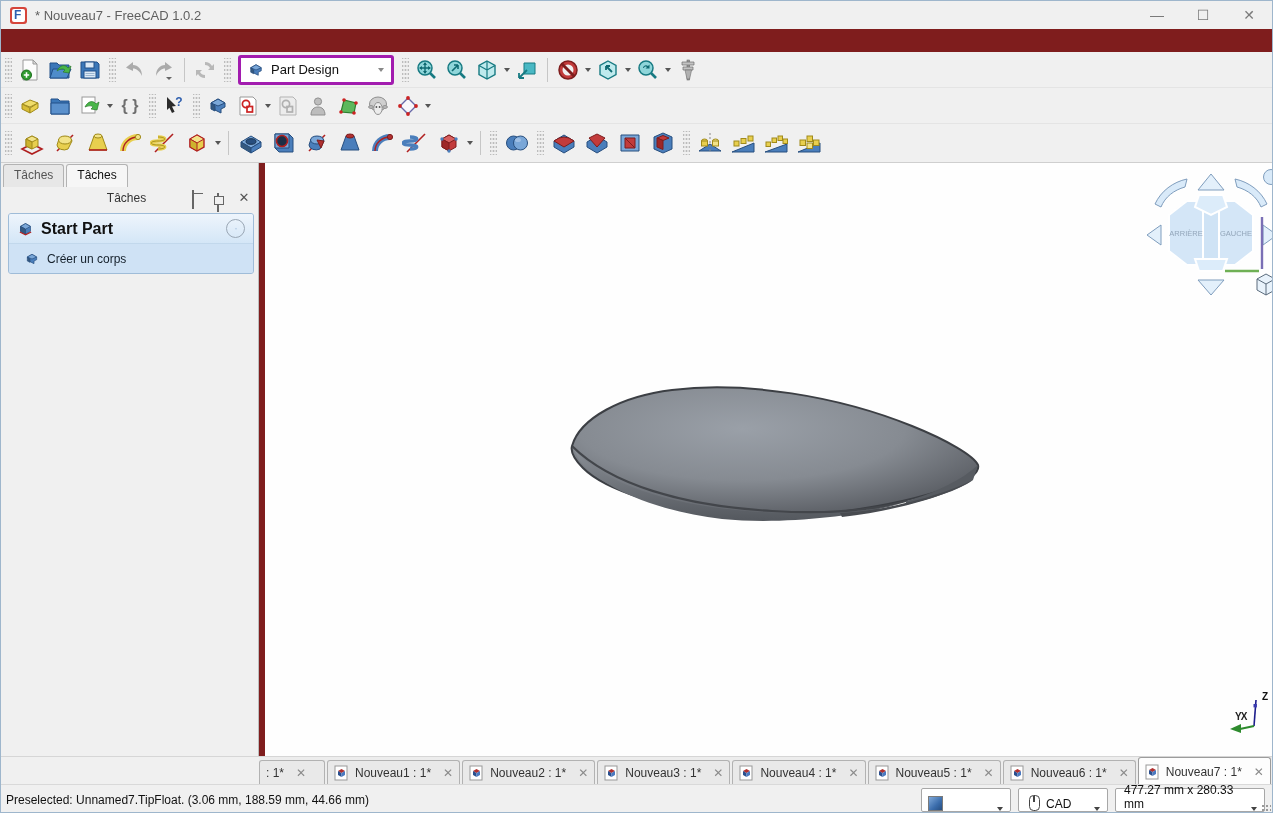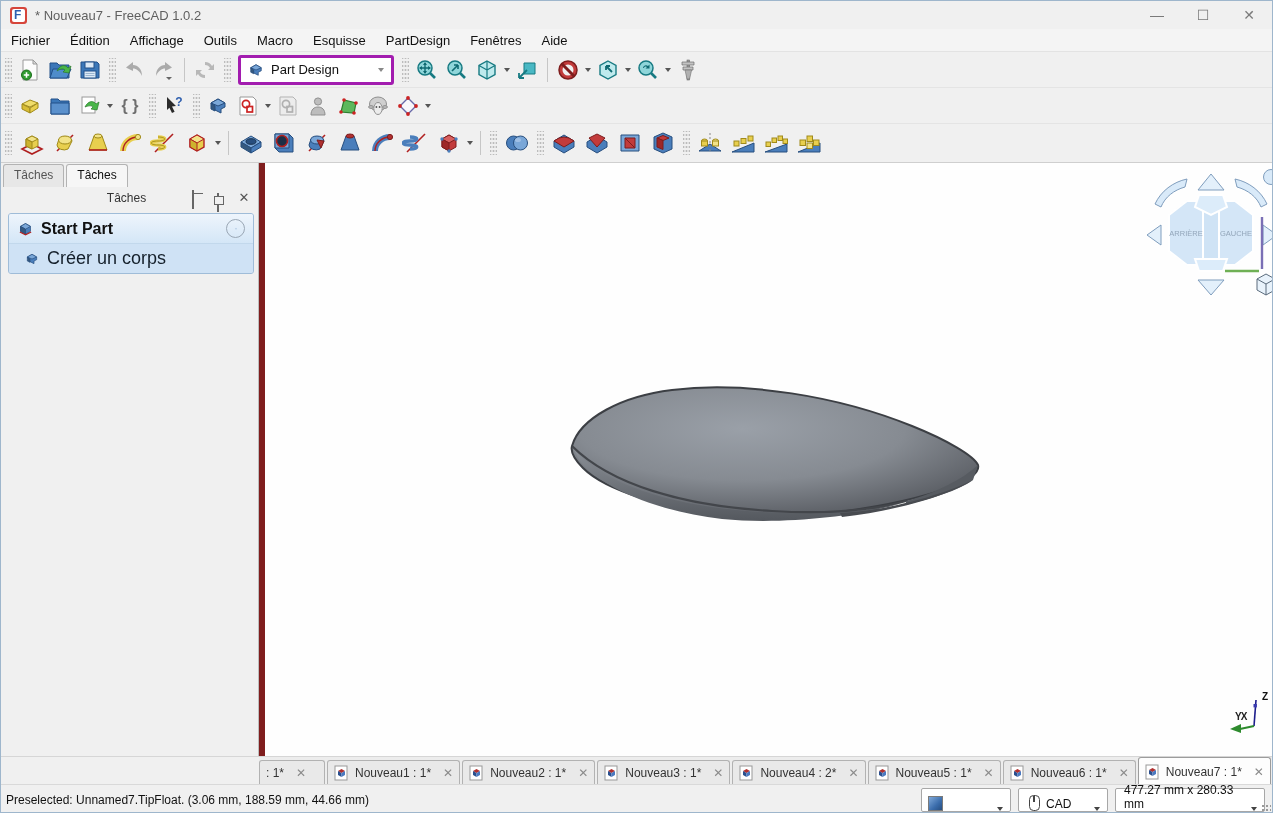--- a/index.html
+++ b/index.html
@@ -43,21 +43,21 @@
   .ic-float{width:8px;height:7px;border:1px solid #666;position:relative;top:3px;left:3px;}
   .ic-float::before{content:"";position:absolute;left:-4px;top:2px;width:8px;height:7px;border:1px solid #666;background:#f0f0f0;}
   .ic-x{font-size:13px;color:#555;line-height:14px;text-align:center;}
   .task-card{position:absolute;left:7px;top:50px;width:244px;border:1px solid #9fbcd8;border-radius:3px;overflow:hidden;background:#cfe2f5;}
   .task-head{height:29px;display:flex;align-items:center;background:linear-gradient(#eef5fc,#d4e6f7);border-bottom:1px solid #c2d8ec;}
   .task-head svg{width:17px;height:17px;margin:0 7px 0 8px;}
   .task-head .tt{font-size:16px;font-weight:bold;color:#111;flex:1;}
   .collapse-btn{width:17px;height:17px;border:1px solid #9aa7b5;border-radius:50%;margin-right:8px;display:flex;align-items:center;justify-content:center;flex:none;}
   .task-item{height:29px;display:flex;align-items:center;background:#cfe2f5;}
   .task-item svg{width:16px;height:16px;margin:0 7px 0 15px;}
-  .task-item .tl{font-size:18px;color:#15202b;}
+  .task-item .tl{font-size:12px;color:#15202b;}
   
   .viewport{position:absolute;left:264px;top:162px;width:1015px;height:593px;background:#fefefe;}
   
   .mdi-bar{position:absolute;left:0;top:755px;width:100%;height:28px;background:#ededed;border-top:1px solid #d6d6d6;display:flex;align-items:flex-end;}
   .mdi-spacer{width:258px;flex:none;height:100%;background:#f0f0f0;}
   .mdi-tab{height:24px;display:flex;align-items:center;background:#e9e9e9;border:1px solid #b2b2b2;border-bottom:none;border-radius:3px 3px 0 0;margin-right:2px;padding:0 6px;flex:none;}
   .mdi-tab.active{background:#fdfdfd;height:27px;border-color:#9c9c9c;justify-content:space-between;}
   .mdi-tab .doc-ic{margin-right:7px;}
   .mdi-tab .tlabel{font-size:12px;color:#333;white-space:nowrap;}
   .mdi-tab .tclose{font-size:12px;color:#8a8a8a;margin-left:12px;}
@@ -79,31 +79,20 @@
 <div class="app">
 
   <div class="titlebar">
     <span class="fc-logo"></span>
     <span class="title-text">* Nouveau7 - FreeCAD 1.0.2</span>
     <span class="wc" style="right:92px">—</span>
     <span class="wc" style="right:46px">☐</span>
     <span class="wc" style="right:0">✕</span>
   </div>
 
-  <div class="menubar">
-    <span class="menu-item">Fichier</span>
-    <span class="menu-item">Édition</span>
-    <span class="menu-item">Affichage</span>
-    <span class="menu-item">Outils</span>
-    <span class="menu-item">Macro</span>
-    <span class="menu-item">Esquisse</span>
-    <span class="menu-item">PartDesign</span>
-    <span class="menu-item">Fenêtres</span>
-    <span class="menu-item">Aide</span>
-  </div>
 
   <div class="tb-row" style="top:51px;height:35px;">
     <span class="grip"></span>
     <div class="tbtn">
       <svg viewBox="0 0 24 24">
           <path d="M5 2h10l4 4v16H5z" fill="#fcfcfc" stroke="#9a9a9a"></path>
           <path d="M15 2l4 4h-4z" fill="#dcdcdc" stroke="#9a9a9a"></path>
           <circle cx="8.5" cy="17" r="5" fill="#2f9b2f" stroke="#1c6e1c"></circle>
           <path d="M8.5 14.3v5.4M5.8 17h5.4" stroke="#fff" stroke-width="1.6"></path>
         </svg>
@@ -644,21 +633,21 @@
       <span class="tlabel">Nouveau3 : 1*</span>
       <span class="tclose">✕</span>
     </div>
     <div class="mdi-tab">
       <svg class="doc-ic" width="14" height="16" viewBox="0 0 14 16">
           <rect x="1" y="1" width="12" height="14" fill="#fff" stroke="#999"></rect>
           <path d="M4 6l3.5-2L11 6 7.5 8z" fill="#b03030"></path>
           <path d="M4 6v4l3.5 2V8z" fill="#2a4f8e"></path>
           <path d="M11 6v4l-3.5 2V8z" fill="#4a79c0"></path>
         </svg>
-      <span class="tlabel">Nouveau4 : 2*</span>
+      <span class="tlabel">Nouveau4 : 1*</span>
       <span class="tclose">✕</span>
     </div>
     <div class="mdi-tab">
       <svg class="doc-ic" width="14" height="16" viewBox="0 0 14 16">
           <rect x="1" y="1" width="12" height="14" fill="#fff" stroke="#999"></rect>
           <path d="M4 6l3.5-2L11 6 7.5 8z" fill="#b03030"></path>
           <path d="M4 6v4l3.5 2V8z" fill="#2a4f8e"></path>
           <path d="M11 6v4l-3.5 2V8z" fill="#4a79c0"></path>
         </svg>
       <span class="tlabel">Nouveau5 : 1*</span>

